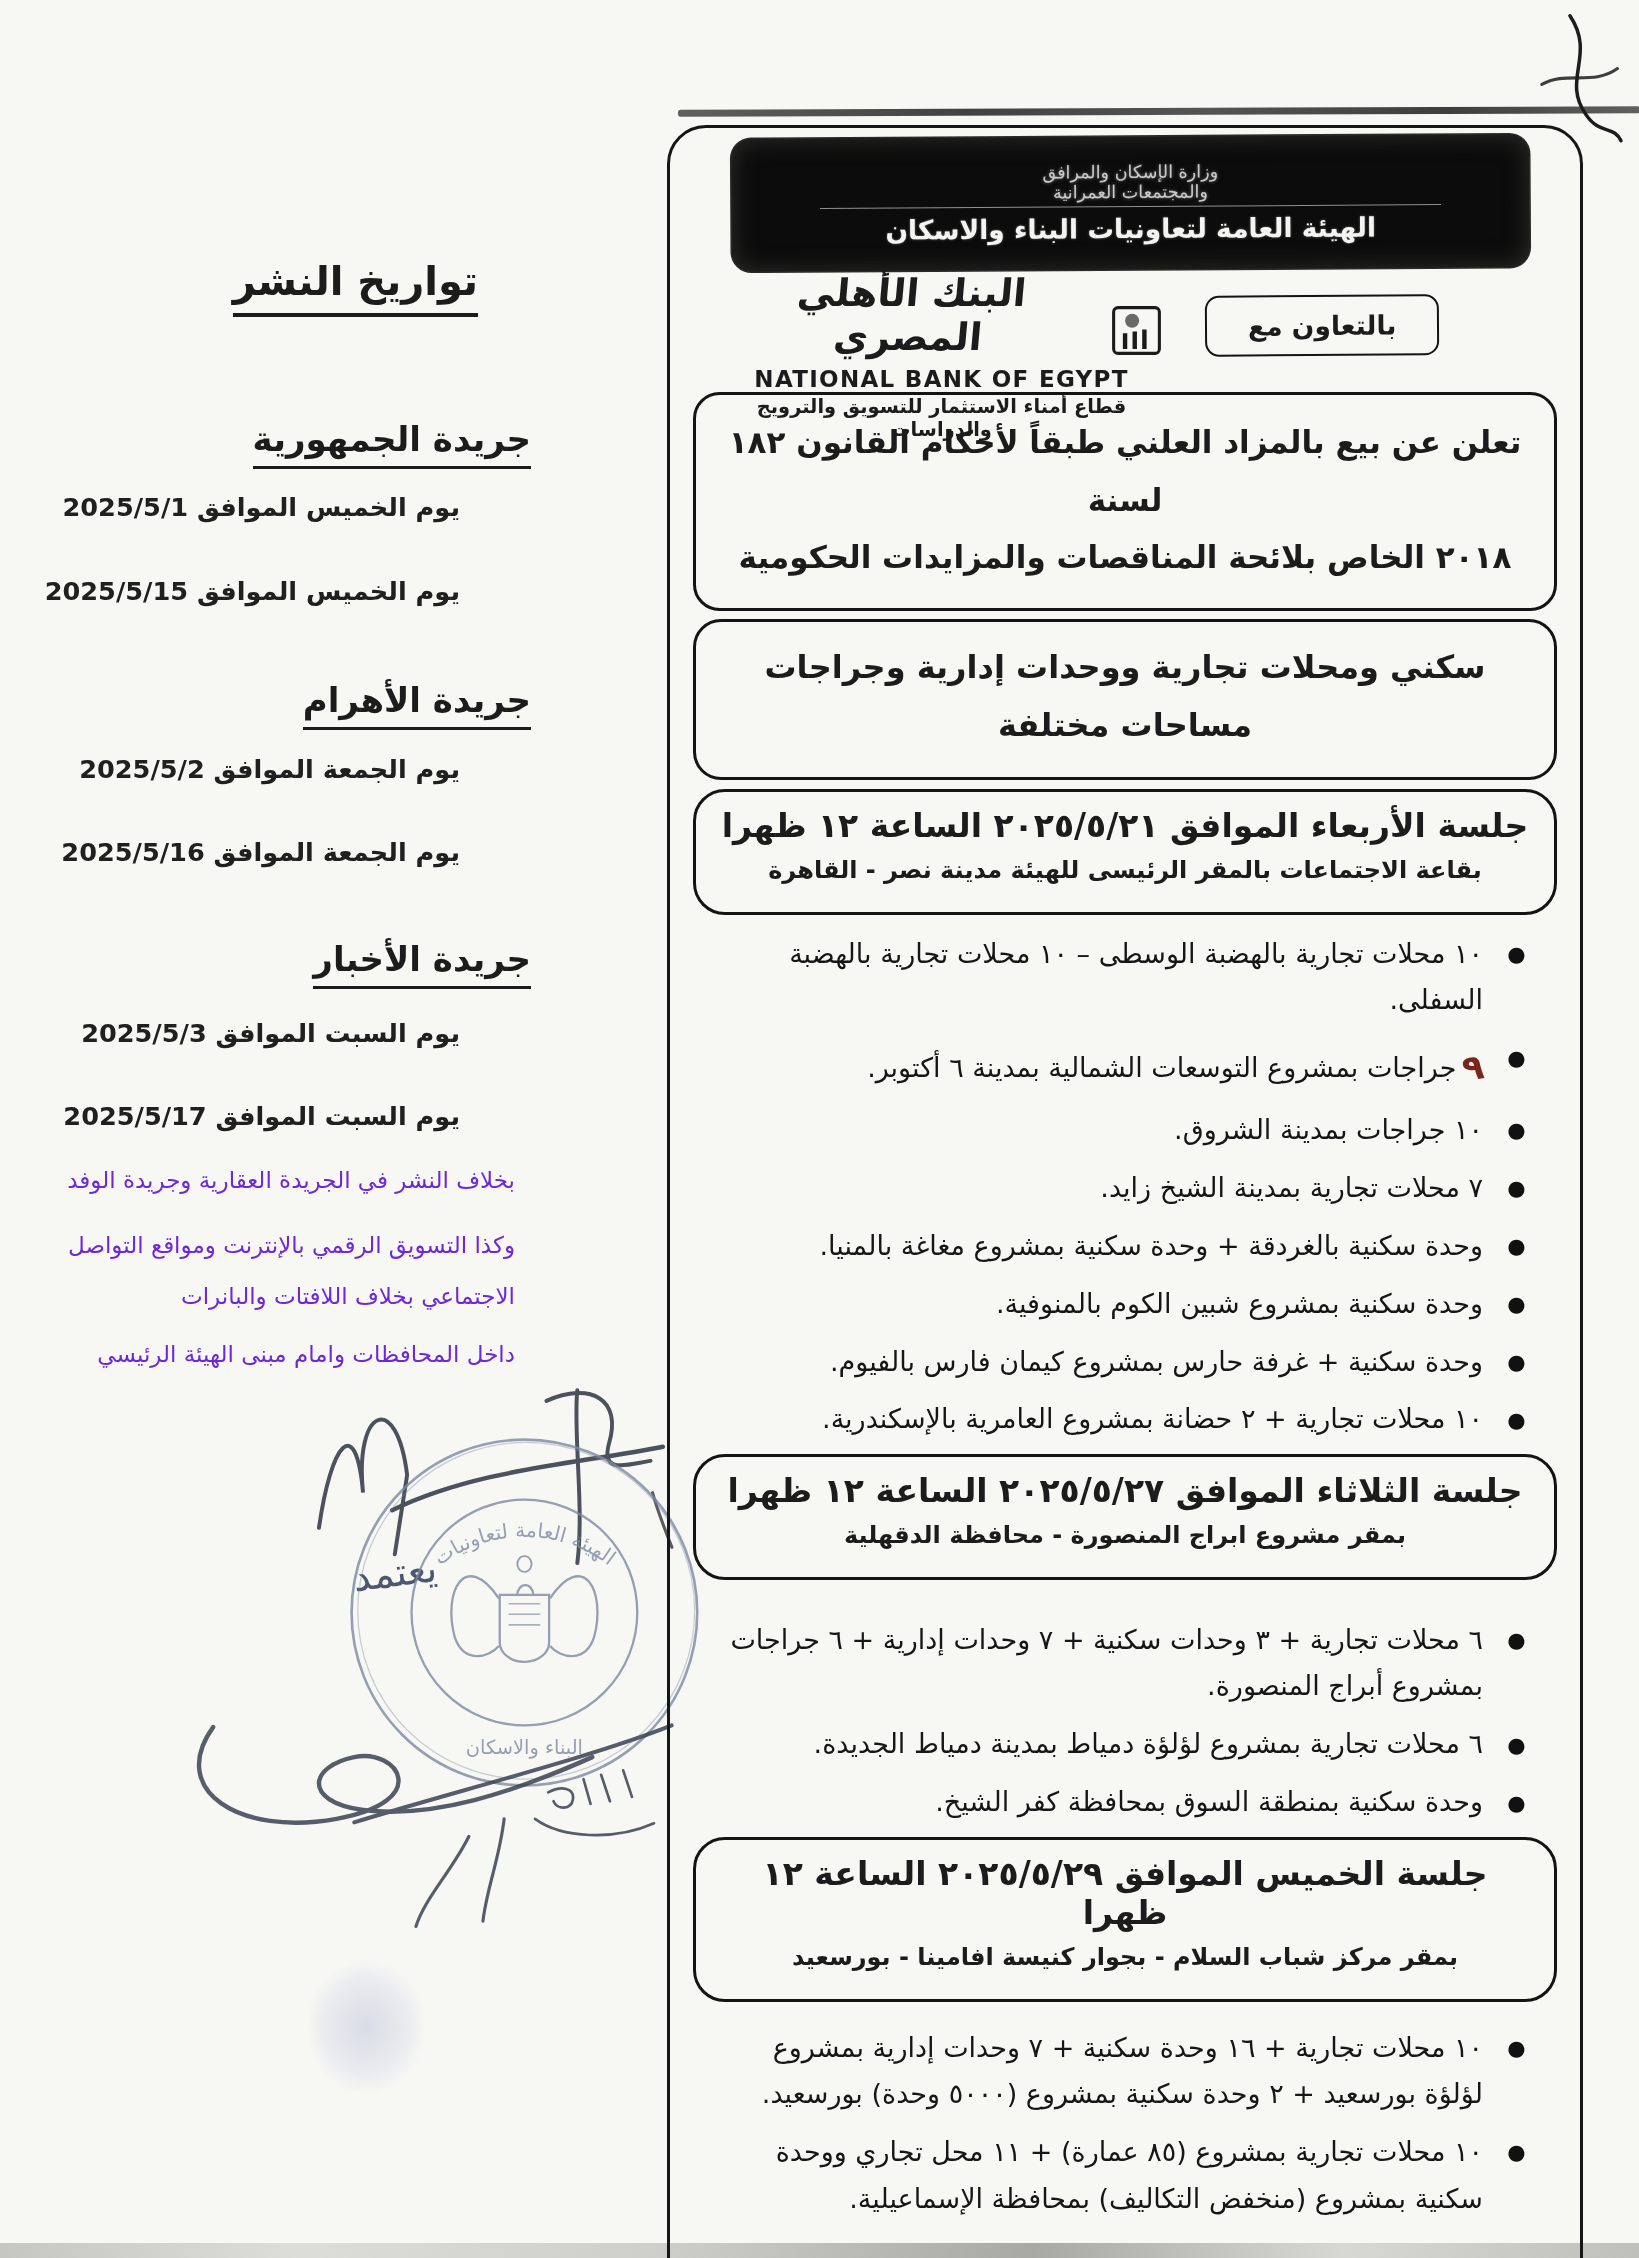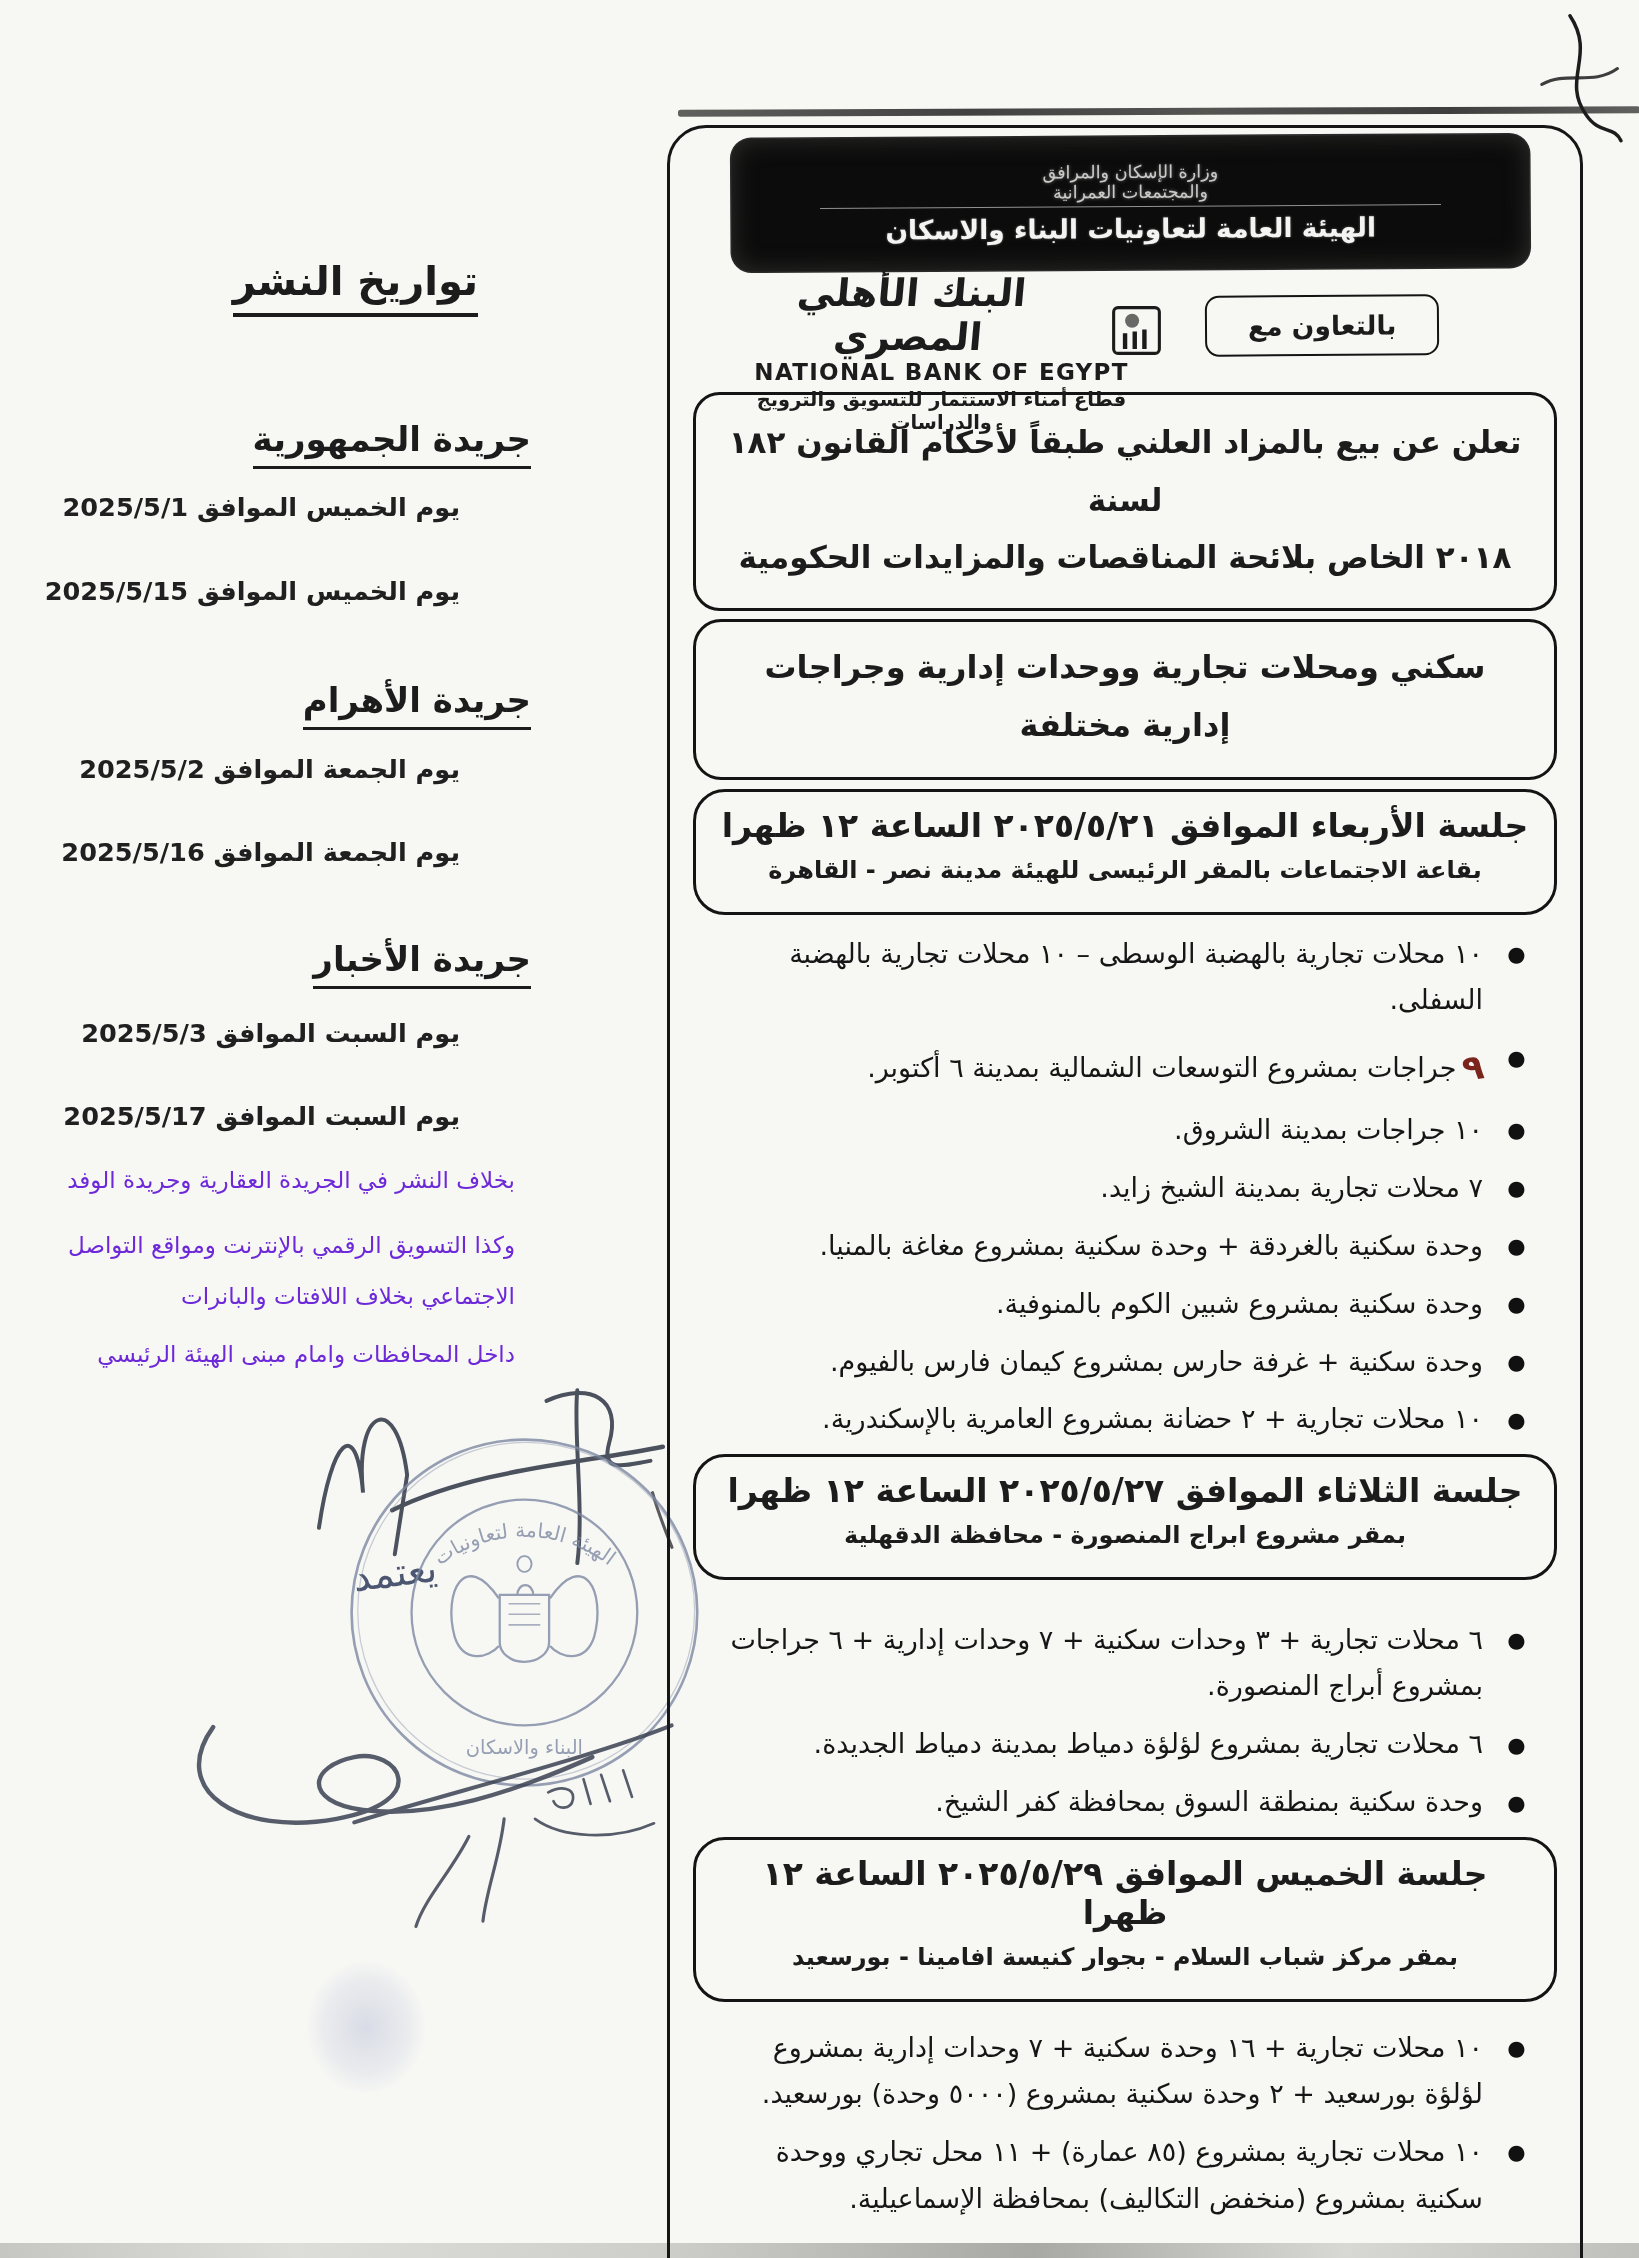--- a/index.html
+++ b/index.html
@@ -58,21 +58,21 @@
     box-shadow: 0 0 0 1.8px #2a2a2a, inset 0 0 23px #2e2e2c;
   }
   .ministry .m1,.ministry .m2 { font-size:17.6px; opacity:.82; letter-spacing:0.9px; text-shadow:0 0 3.5px rgba(255,255,255,.55); }
   .ministry .m-sep { width:78%; border-top:1.8px solid rgba(255,255,255,.55); margin:4.4px 0 6.2px; }
   .ministry .m3 { font-size:26.5px; font-weight:bold; text-shadow:0 0 2.6px rgba(255,255,255,.4); }
   .bankrow { position:relative; height:118px; direction:ltr; }
   .banklogo { position:absolute; left:51px; top:1.8px; width:441px; text-align:center; }
   .bl-top { display:flex; align-items:flex-end; justify-content:center; gap:12.4px; }
   .bl-ar { font-size:38px; font-weight:bold; transform:skewX(-5deg); letter-spacing:-0.9px; }
   .bl-icon { display:inline-block; }
-  .bl-en { font-size:23px; font-weight:bold; letter-spacing:1.3px; margin-top:0; }
+  .bl-en { font-size:23px; font-weight:bold; letter-spacing:1.3px; margin-top:7px; }
   .bl-sector { font-size:19.4px; font-weight:bold; margin-top:3.5px; direction:rtl; }
   .coop {
     position:absolute; right:141px; top:26.5px;
     border:2.6px solid #141414; border-radius:14px;
     padding:13.2px 41px; font-size:26.5px; font-weight:bold; direction:rtl;
     transform:rotate(-.4deg);
   }
   .box {
     margin:5.3px 23px 0 23px; border:3.5px solid #141414; text-align:center;
   }
@@ -203,21 +203,21 @@
     <div class="coop">بالتعاون مع</div>
   </div>
 
   <section class="box announce">
     <p>تعلن عن بيع بالمزاد العلني طبقاً لأحكام القانون ١٨٢ لسنة</p>
     <p>٢٠١٨ الخاص بلائحة المناقصات والمزايدات الحكومية</p>
   </section>
 
   <section class="box subject">
     <p>سكني ومحلات تجارية ووحدات إدارية وجراجات</p>
-    <p>إدارية مختلفة</p>
+    <p>مساحات مختلفة</p>
   </section>
 
   <section class="box session">
     <p class="s-title">جلسة الأربعاء الموافق ٢٠٢٥/٥/٢١ الساعة ١٢ ظهرا</p>
     <p class="s-loc">بقاعة الاجتماعات بالمقر الرئيسى للهيئة مدينة نصر - القاهرة</p>
   </section>
 
   <ul class="items">
     <li><span>١٠ محلات تجارية بالهضبة الوسطى – ١٠ محلات تجارية بالهضبة السفلى.</span></li>
     <li><span class="hand">٩</span><span>جراجات بمشروع التوسعات الشمالية بمدينة ٦ أكتوبر.</span></li>

